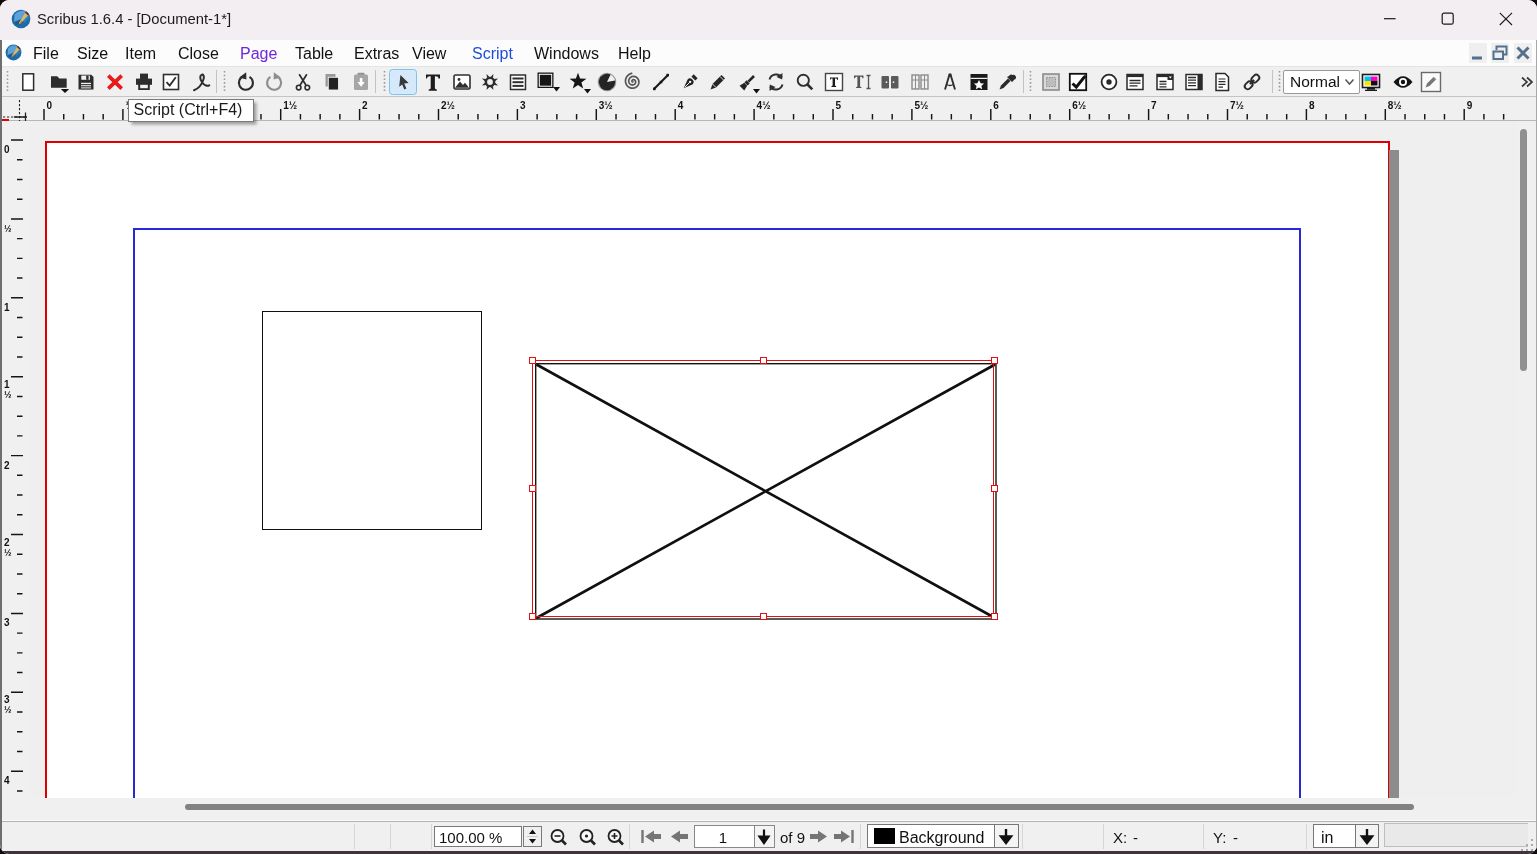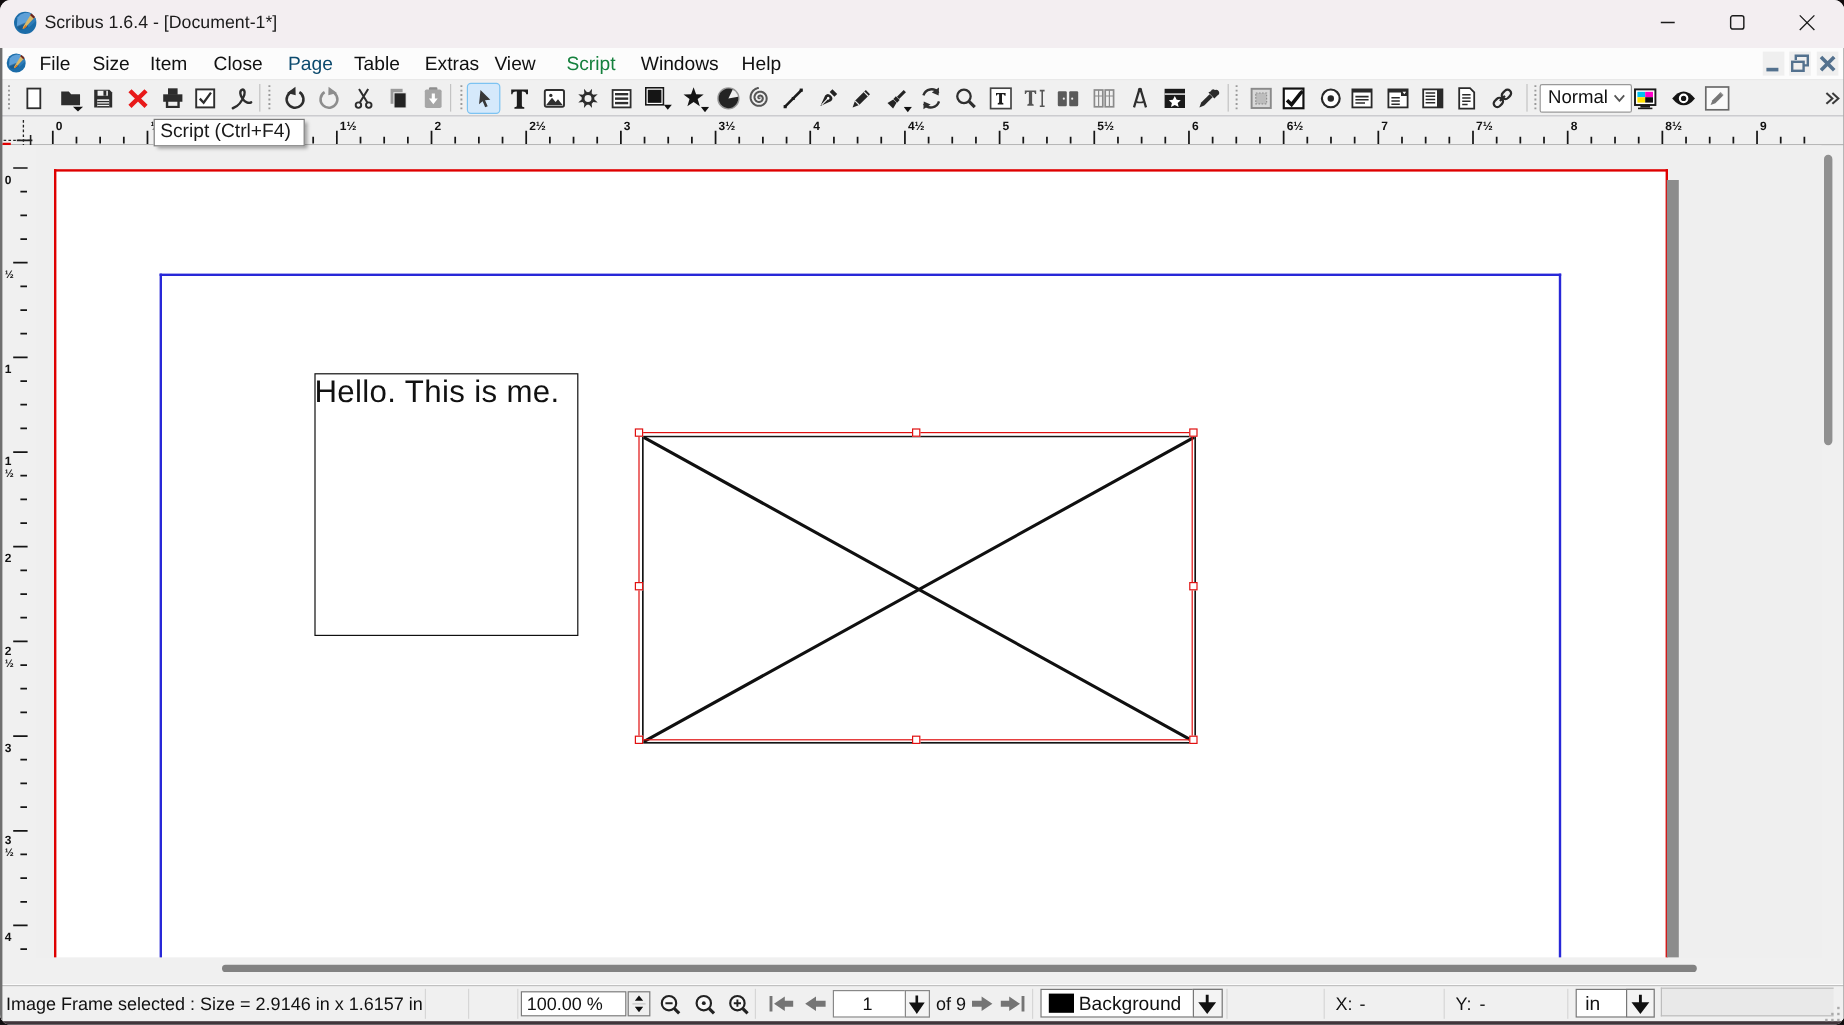--- a/index.html
+++ b/index.html
@@ -28,25 +28,25 @@
       <path d="M10.5,10.2 L16.2,3.4 Q18.6,5.3 19.2,8.2 L13,14 Z" fill="#2e7cb8"></path>
       <path d="M2.8,12.8 L10.3,9.8 L12.5,13.2 Q8,16.5 4.8,15.5 Z" fill="#174f7c" opacity="0.55"></path>
       <path d="M15.2,2.2 L18.2,5.2 L9.5,14.5 L7.8,15.2 L8.3,13.2 Z" fill="#d9b96a"></path>
       <path d="M15.2,2.2 L18.2,5.2 L17,6.4 L14,3.4 Z" fill="#6b1f1f"></path>
       <path d="M10.3,11.8 L11.5,13 L9.5,14.5 L7.8,15.2 Z" fill="#e07818"></path>
     </svg>
     <div class="abs" style="left:33px;top:44.5px;font-size:16px;color:#111">File</div>
     <div class="abs" style="left:77px;top:44.5px;font-size:16px;color:#111">Size</div>
     <div class="abs" style="left:125px;top:44.5px;font-size:16px;color:#111">Item</div>
     <div class="abs" style="left:178px;top:44.5px;font-size:16px;color:#111">Close</div>
-    <div class="abs" style="left:240px;top:44.5px;font-size:16px;color:#0c4a6e">Page</div>
+    <div class="abs" style="left:240px;top:44.5px;font-size:16px;color:#6d28d9">Page</div>
     <div class="abs" style="left:295px;top:44.5px;font-size:16px;color:#111">Table</div>
     <div class="abs" style="left:354px;top:44.5px;font-size:16px;color:#111">Extras</div>
     <div class="abs" style="left:412px;top:44.5px;font-size:16px;color:#111">View</div>
-    <div class="abs" style="left:472px;top:44.5px;font-size:16px;color:#15803d">Script</div>
+    <div class="abs" style="left:472px;top:44.5px;font-size:16px;color:#1d4ed8">Script</div>
     <div class="abs" style="left:534px;top:44.5px;font-size:16px;color:#111">Windows</div>
     <div class="abs" style="left:618px;top:44.5px;font-size:16px;color:#111">Help</div>
     <div class="abs" style="left:1468.5px;top:43px;width:18px;height:20px;background:#efefef"></div>
     <div class="abs" style="left:1491px;top:43px;width:18px;height:20px;background:#efefef"></div>
     <div class="abs" style="left:1513.5px;top:43px;width:18px;height:20px;background:#efefef"></div>
     <svg class="abs" style="left:1468.5px;top:43px" width="18" height="20" viewBox="0 0 18 20">
       <rect x="3" y="13.5" width="10" height="3" fill="#53718e"></rect>
     </svg>
     <svg class="abs" style="left:1491px;top:43px" width="18" height="20" viewBox="0 0 18 20">
       <path d="M5.5,7 V3.5 h10 v8 h-3.5" fill="none" stroke="#53718e" stroke-width="2"></path>
@@ -354,42 +354,40 @@
       <text x="4" y="434.50" font-size="9" font-weight="600" fill="#111">½</text>
       <text x="4" y="505.40" font-size="10" font-weight="600" fill="#111">3</text>
       <text x="4" y="582.30" font-size="10" font-weight="600" fill="#111">3</text>
       <text x="4" y="592.30" font-size="9" font-weight="600" fill="#111">½</text>
       <text x="4" y="663.20" font-size="10" font-weight="600" fill="#111">4</text>
     </svg>
     <div class="abs" style="left:45px;top:141px;width:1345px;height:657px;background:#fff;border:2px solid #de0000;border-bottom:none"></div>
     <div class="abs" style="left:1389.2px;top:150px;width:9.5px;height:648px;background:#8c8c8c"></div>
     <div class="abs" style="left:133px;top:228px;width:1168px;height:570px;border:2px solid #2828d8;border-bottom:none"></div>
     <div class="abs" style="left:261.8px;top:310.6px;width:220px;height:219.6px;border:1.3px solid #101010;background:#fff"></div>
-    <div class="abs" style="left:262px;top:311px;font-size:26px;color:#111;letter-spacing:0.3px">Hello. This is me.</div>
     <svg class="abs" style="left:534.5px;top:363px" width="462" height="257" viewBox="0 0 462 257">
       <rect x="0.7" y="0.7" width="460.3" height="255.3" fill="#fff" stroke="#141414" stroke-width="1.4"></rect>
       <path d="M1.5,1.5 L460,255 M460,1.5 L1.5,255" stroke="#101010" stroke-width="2.6"></path>
     </svg>
     <div class="abs" style="left:532.4px;top:360.2px;width:462px;height:256.6px;border:1.4px solid #e01010"></div>
     <div class="abs" style="left:529.0px;top:356.8px;width:6.8px;height:6.8px;background:#fff;border:1.6px solid #e01010"></div>
     <div class="abs" style="left:760.0px;top:356.8px;width:6.8px;height:6.8px;background:#fff;border:1.6px solid #e01010"></div>
     <div class="abs" style="left:991.0px;top:356.8px;width:6.8px;height:6.8px;background:#fff;border:1.6px solid #e01010"></div>
     <div class="abs" style="left:529.0px;top:485.1px;width:6.8px;height:6.8px;background:#fff;border:1.6px solid #e01010"></div>
     <div class="abs" style="left:991.0px;top:485.1px;width:6.8px;height:6.8px;background:#fff;border:1.6px solid #e01010"></div>
     <div class="abs" style="left:529.0px;top:613.4px;width:6.8px;height:6.8px;background:#fff;border:1.6px solid #e01010"></div>
     <div class="abs" style="left:760.0px;top:613.4px;width:6.8px;height:6.8px;background:#fff;border:1.6px solid #e01010"></div>
     <div class="abs" style="left:991.0px;top:613.4px;width:6.8px;height:6.8px;background:#fff;border:1.6px solid #e01010"></div>
     <div class="abs" style="left:1519.5px;top:128.5px;width:7px;height:242px;background:#909090;border-radius:3.5px"></div>
     <div class="abs" style="left:0;top:798px;width:1537px;height:23px;background:#f0f0f0"></div>
     <div class="abs" style="left:185px;top:803.5px;width:1229px;height:6.5px;background:#828282;border-radius:3px"></div>
     <div class="abs" style="left:0;top:820px;width:1537px;height:1.2px;background:#fbfbfb"></div>
     <div class="abs" style="left:0;top:821.2px;width:1537px;height:1px;background:#b3b3b3"></div>
     <div class="abs" style="left:0;top:822.2px;width:1537px;height:28.3px;background:#f0f0f0"></div>
     <div class="abs" style="left:0;top:850.5px;width:1537px;height:3.5px;background:#40343a"></div>
-    <div class="abs" style="left:5px;top:829px;font-size:15px;color:#111">Image Frame selected : Size = 2.9146 in x 1.6157 in</div>
     <div class="abs" style="left:354px;top:824px;width:1px;height:25px;background:#d6d6d6"></div>
     <div class="abs" style="left:390px;top:824px;width:1px;height:25px;background:#d6d6d6"></div>
     <div class="abs" style="left:430.5px;top:824px;width:1px;height:25px;background:#d6d6d6"></div>
     <div class="abs" style="left:628.5px;top:824px;width:1px;height:25px;background:#d6d6d6"></div>
     <div class="abs" style="left:860px;top:824px;width:1px;height:25px;background:#d6d6d6"></div>
     <div class="abs" style="left:1022px;top:824px;width:1px;height:25px;background:#d6d6d6"></div>
     <div class="abs" style="left:1103px;top:824px;width:1px;height:25px;background:#d6d6d6"></div>
     <div class="abs" style="left:1203px;top:824px;width:1px;height:25px;background:#d6d6d6"></div>
     <div class="abs" style="left:1306px;top:824px;width:1px;height:25px;background:#d6d6d6"></div>
     <div class="abs" style="left:433.5px;top:825.5px;width:88px;height:21.5px;background:#fff;border:1px solid #7a7a7a"></div>

